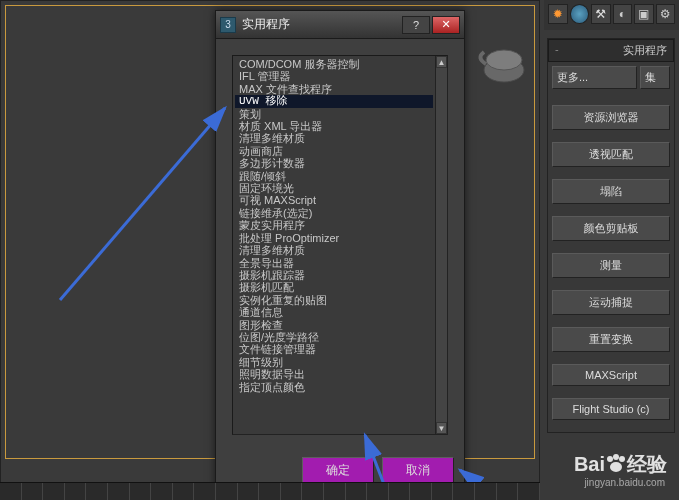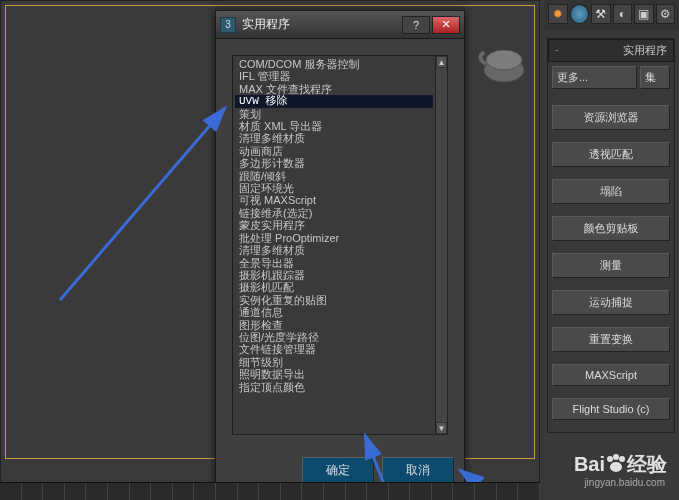--- a/index.html
+++ b/index.html
@@ -187,21 +187,21 @@
   .scroll-arrow.dn { position: absolute; bottom: 0; left: 0; right: 0; }
   .dialog-buttons {
     display: flex;
     justify-content: flex-end;
     gap: 8px;
     padding: 6px 10px 10px;
   }
   .dlg-btn {
     width: 72px;
     padding: 4px 0;
-    background: #0c4a6e;
+    background: #a21caf;
     border: 1px solid #222;
     border-top-color: #5e5e5e;
     border-left-color: #5e5e5e;
     color: #ddd;
     font-size: 12px;
     text-align: center;
     cursor: pointer;
   }
   
   .arrow {

